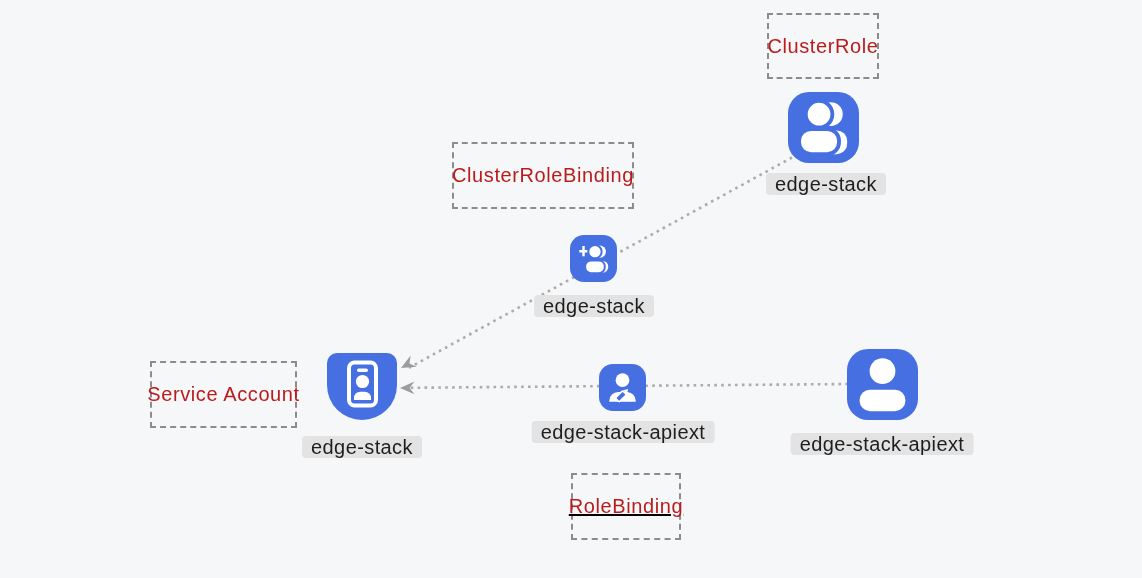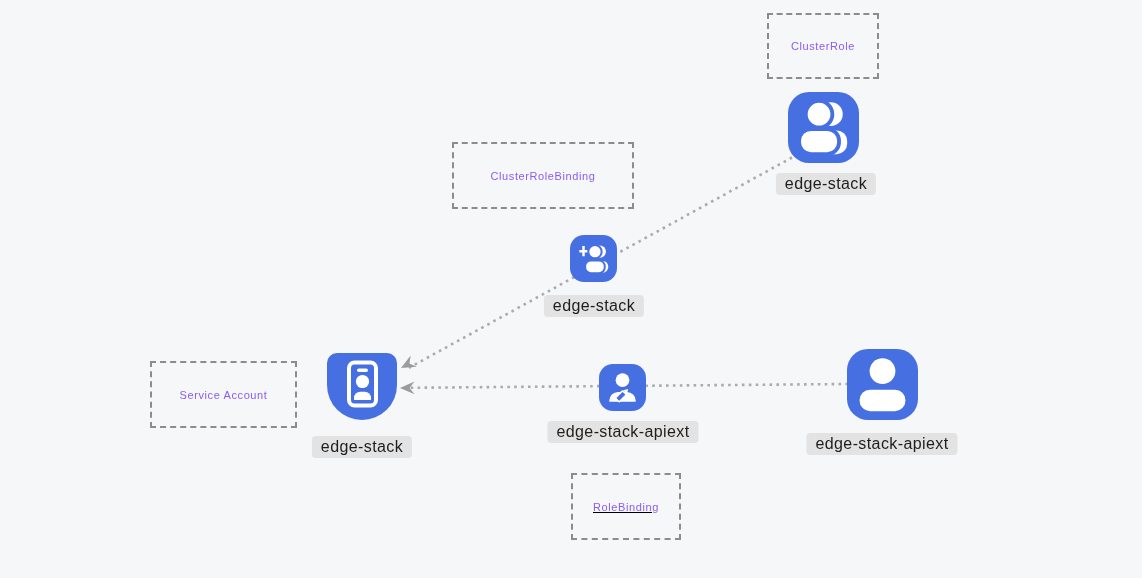--- a/index.html
+++ b/index.html
@@ -24,43 +24,43 @@
     position: absolute;
     border: 2px dashed #8c8c8c;
     box-sizing: border-box;
     display: flex;
     align-items: center;
     justify-content: center;
     z-index: 2;
     background: transparent;
   }
   .gbox span {
-    color: #8b5cf6;
-    font-size: 11px;
+    color: #b91c1c;
+    font-size: 20px;
     letter-spacing: 0.6px;
     white-space: nowrap;
   }
   .node-icon {
     position: absolute;
     background: #4670e2;
     z-index: 3;
     display: flex;
     align-items: center;
     justify-content: center;
   }
   .node-icon svg { display: block; width: 100%; height: 100%; }
   .icon-lg { width: 71px; height: 71px; border-radius: 21px; }
   .icon-sm { width: 47px; height: 47px; border-radius: 14px; }
   .icon-badge { width: 70px; height: 67px; border-radius: 10px 10px 35px 35px; }
   .node-label {
     position: absolute;
     transform: translateX(-50%);
     background: #e3e3e4;
     color: #1e1e1e;
-    font-size: 16px;
+    font-size: 20px;
     letter-spacing: 0.4px;
     line-height: 18px;
     padding: 2px 9px;
     border-radius: 4px;
     white-space: nowrap;
     z-index: 4;
   }
 </style>
 </head>
 <body>

